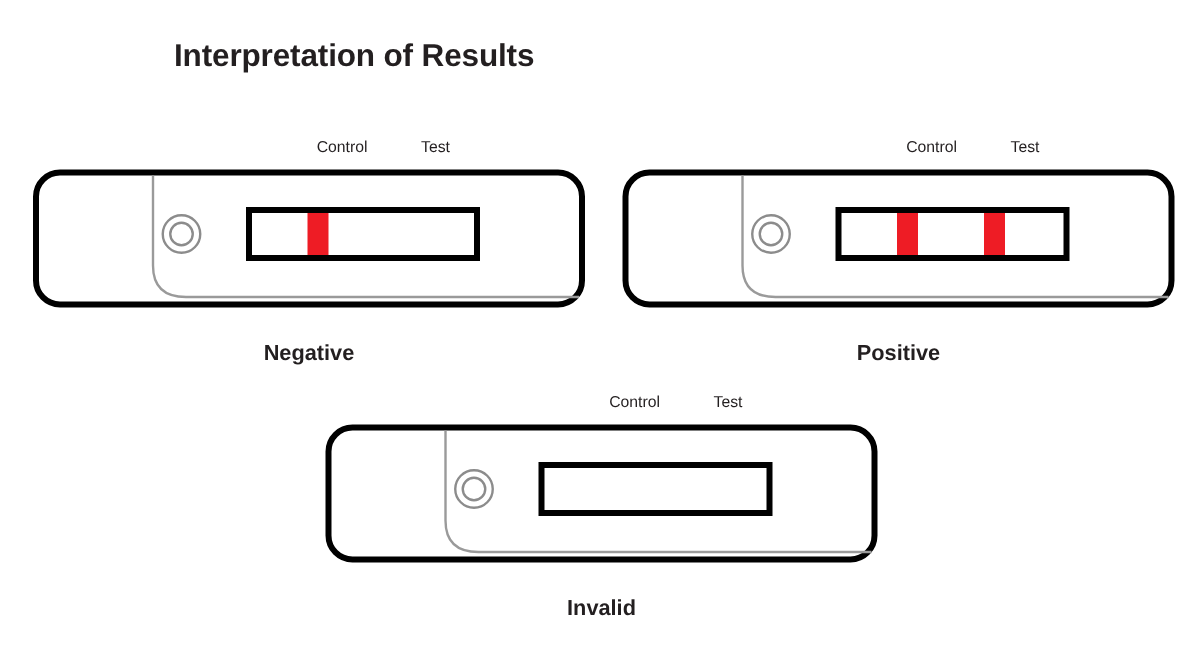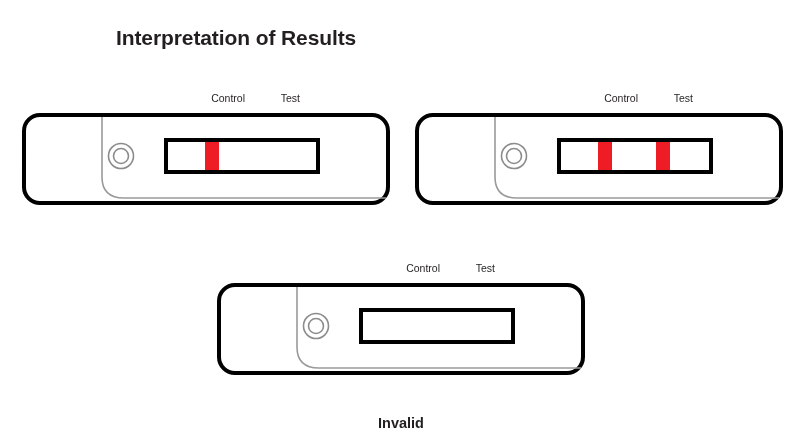--- a/index.html
+++ b/index.html
@@ -80,51 +80,53 @@
       <circle cx="101" cy="64" r="12.5" fill="#ffffff" stroke="#8c8c8c" stroke-width="1.6"></circle>
       <circle cx="101" cy="64" r="7.5" fill="#ffffff" stroke="#8c8c8c" stroke-width="1.6"></circle>
     </g>
 
     <rect x="146" y="48" width="152" height="32" fill="#ffffff" stroke="#000000" stroke-width="4"></rect>
 
     <rect x="185" y="50" width="14" height="28" fill="#ee1c25"></rect>
 
   </svg>
 
+  <div class="result-label" style="left:0; top:136px;">Negative</div>
 </div>
 
 <div class="cassette-panel" id="panel-positive">
 
   <div class="band-label" style="left:165px; top:0px; width:60px;">Control</div>
   <div class="band-label" style="left:240px; top:0px; width:40px;">Test</div>
 
   <svg class="cassette-svg" width="372" height="115" viewBox="0 0 372 115">
     <rect x="4" y="23" width="364" height="88" rx="16" ry="16" fill="#ffffff" stroke="#000000" stroke-width="4"></rect>
     <path d="M 82 25 L 82 85 Q 82 106 104 106 L 366 106" fill="none" stroke="#9a9a9a" stroke-width="1.6"></path>
     <g>
       <circle cx="101" cy="64" r="12.5" fill="#ffffff" stroke="#8c8c8c" stroke-width="1.6"></circle>
       <circle cx="101" cy="64" r="7.5" fill="#ffffff" stroke="#8c8c8c" stroke-width="1.6"></circle>
     </g>
     <rect x="146" y="48" width="152" height="32" fill="#ffffff" stroke="#000000" stroke-width="4"></rect>
     <rect x="185" y="50" width="14" height="28" fill="#ee1c25"></rect>
     <rect x="243" y="50" width="14" height="28" fill="#ee1c25"></rect>
   </svg>
 
+  <div class="result-label" style="left:0; top:136px;">Positive</div>
 </div>
 
 <div class="cassette-panel" id="panel-invalid">
 
   <div class="band-label" style="left:165px; top:0px; width:60px;">Control</div>
   <div class="band-label" style="left:240px; top:0px; width:40px;">Test</div>
 
   <svg class="cassette-svg" width="372" height="115" viewBox="0 0 372 115">
     <rect x="4" y="23" width="364" height="88" rx="16" ry="16" fill="#ffffff" stroke="#000000" stroke-width="4"></rect>
     <path d="M 82 25 L 82 85 Q 82 106 104 106 L 366 106" fill="none" stroke="#9a9a9a" stroke-width="1.6"></path>
     <g>
       <circle cx="101" cy="64" r="12.5" fill="#ffffff" stroke="#8c8c8c" stroke-width="1.6"></circle>
       <circle cx="101" cy="64" r="7.5" fill="#ffffff" stroke="#8c8c8c" stroke-width="1.6"></circle>
     </g>
     <rect x="146" y="48" width="152" height="32" fill="#ffffff" stroke="#000000" stroke-width="4"></rect>
 
   </svg>
 
-  <div class="result-label" style="left:0; top:153px;">Invalid</div>
+  <div class="result-label" style="left:0; top:136px;">Invalid</div>
 </div>
 
 </body></html>

